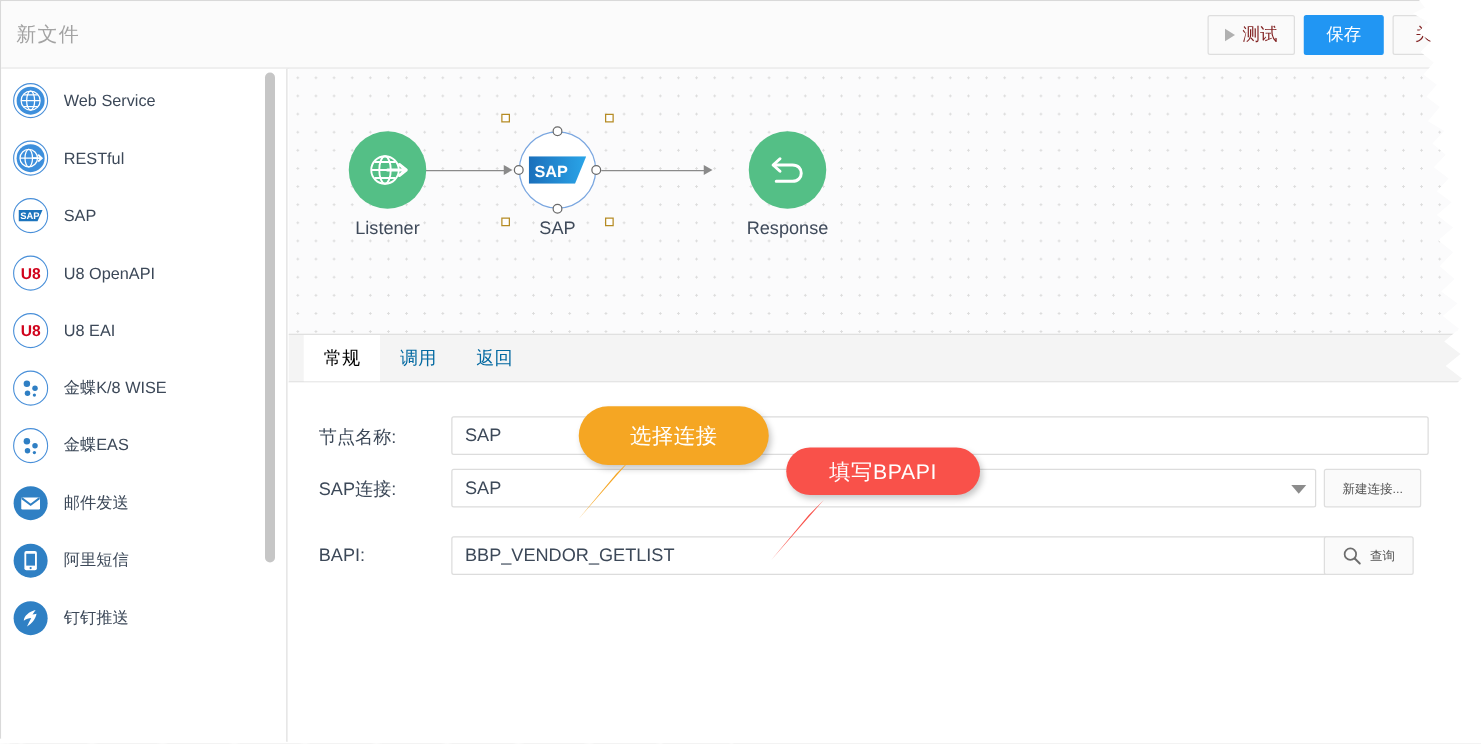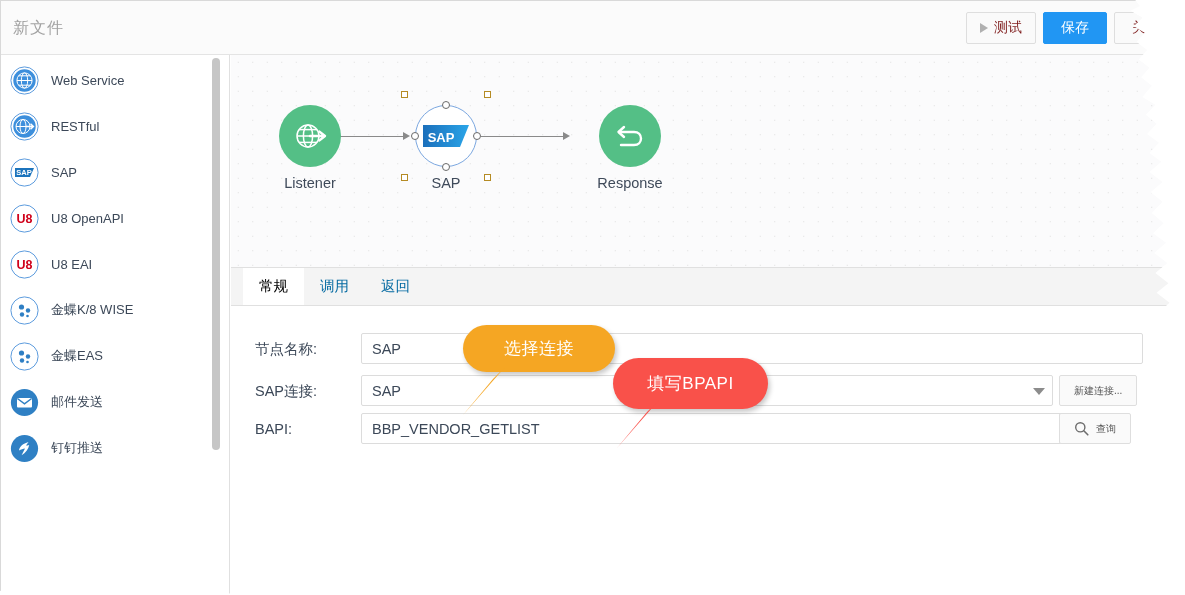--- a/index.html
+++ b/index.html
@@ -467,20 +467,31 @@
         <span class="side-icon">
           <svg width="29" height="29" viewBox="0 0 29 29">
             <circle cx="14.5" cy="14.5" r="13.6" fill="#2f80c4"></circle>
             <rect x="7" y="10" width="15" height="9.5" rx="1" fill="#fff"></rect>
             <path d="M7.4 10.5 L14.5 15.8 L21.6 10.5" stroke="#2f80c4" stroke-width="1.5" fill="none"></path>
           </svg>
         </span>
         <span class="side-label">邮件发送</span>
       </div>
 
+      <div class="side-item">
+        <span class="side-icon">
+          <svg width="29" height="29" viewBox="0 0 29 29">
+            <circle cx="14.5" cy="14.5" r="13.6" fill="#2f80c4"></circle>
+            <rect x="9.5" y="6.8" width="10" height="15.4" rx="1.6" fill="#fff"></rect>
+            <rect x="11" y="9" width="7" height="9.5" fill="#2f80c4"></rect>
+            <circle cx="14.5" cy="20.4" r="0.9" fill="#2f80c4"></circle>
+          </svg>
+        </span>
+        <span class="side-label">阿里短信</span>
+      </div>
 
       <div class="side-item">
         <span class="side-icon">
           <svg width="29" height="29" viewBox="0 0 29 29">
             <circle cx="14.5" cy="14.5" r="13.6" fill="#2f80c4"></circle>
             <path d="M18.5 8 C13 9.5 9.5 12.5 9 16.5 C11 15.2 13 14.6 15 14.4
                      C13.8 16.8 12.6 19 11.6 21.2 C15.6 18.8 18.5 15.2 19.2 11
                      C18 11.4 17 11.6 16 11.6 C16.8 10.4 17.7 9.2 18.5 8 Z" fill="#fff"></path>
           </svg>
         </span>
@@ -575,21 +586,21 @@
 
       <div class="form-row" style="top:64px;">
         <span class="f-label">SAP连接:</span>
         <input class="f-input" style="top: 5px; width: 692px;" value="SAP">
         <span class="caret" style="left:802px; top:18px;"></span>
         <div class="f-btn" style="left:828px; top:5px;">
           <span>新建连接...</span>
         </div>
       </div>
 
-      <div class="form-row" style="top:102px;">
+      <div class="form-row" style="top:118px;">
         <span class="f-label">BAPI:</span>
         <input class="f-input" style="top: 5px; width: 760px;" value="BBP_VENDOR_GETLIST">
         <div class="f-btn" style="left:828px; top:5px;">
           <span style="display:flex;">
             <svg width="15" height="15" viewBox="0 0 15 15">
               <circle cx="6.3" cy="6.3" r="4.6" stroke="#6d6d6d" stroke-width="1.4" fill="none"></circle>
               <line x1="9.8" y1="9.8" x2="13.8" y2="13.8" stroke="#6d6d6d" stroke-width="1.6" stroke-linecap="round"></line>
             </svg>
           </span>
           <span>查询</span>
@@ -600,21 +611,21 @@
     <div style="position:absolute; left:462px; top:312px; width:152px; height:47px;margin-top:12px;">
       <div class="callout" style="left:0; top:0; width:152px; height:47px; background:#f5a623;">
         <span>选择连接</span>
       </div>
       <svg width="80" height="55" viewBox="0 0 80 55" style="position:absolute; left:-14px; top:40px;">
         <path d="M56 2 L44 14 L14 50 Z" fill="#f5a623"></path>
       </svg>
     </div>
 
     <div style="position:absolute; left:612px; top:357px; width:155px; height:47px;">
-      <div class="callout" style="left:0; top:0; width:155px; height:51px; background:#f9514a;">
+      <div class="callout" style="left:16px; top:0; width:155px; height:38px; background:#f9514a;">
         <span>填写BPAPI</span>
       </div>
       <svg width="80" height="55" viewBox="0 0 80 55" style="position:absolute; left:-6px; top:40px;">
         <path d="M52 2 L40 14 L10 50 Z" fill="#f9514a"></path>
       </svg>
     </div>
 
   </div>
 </div>
 

